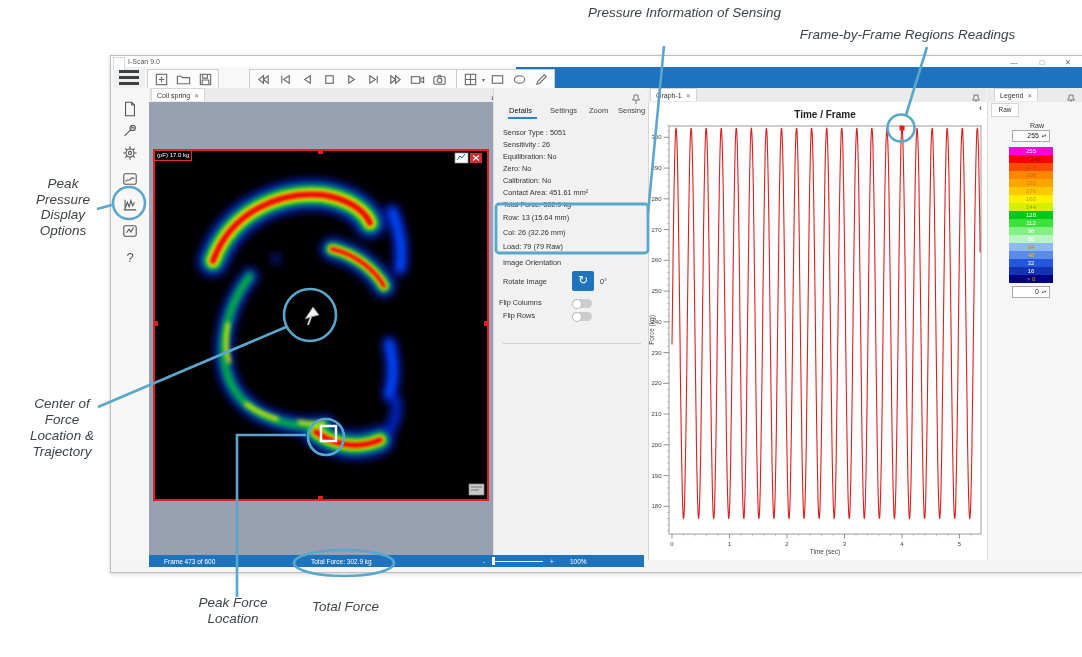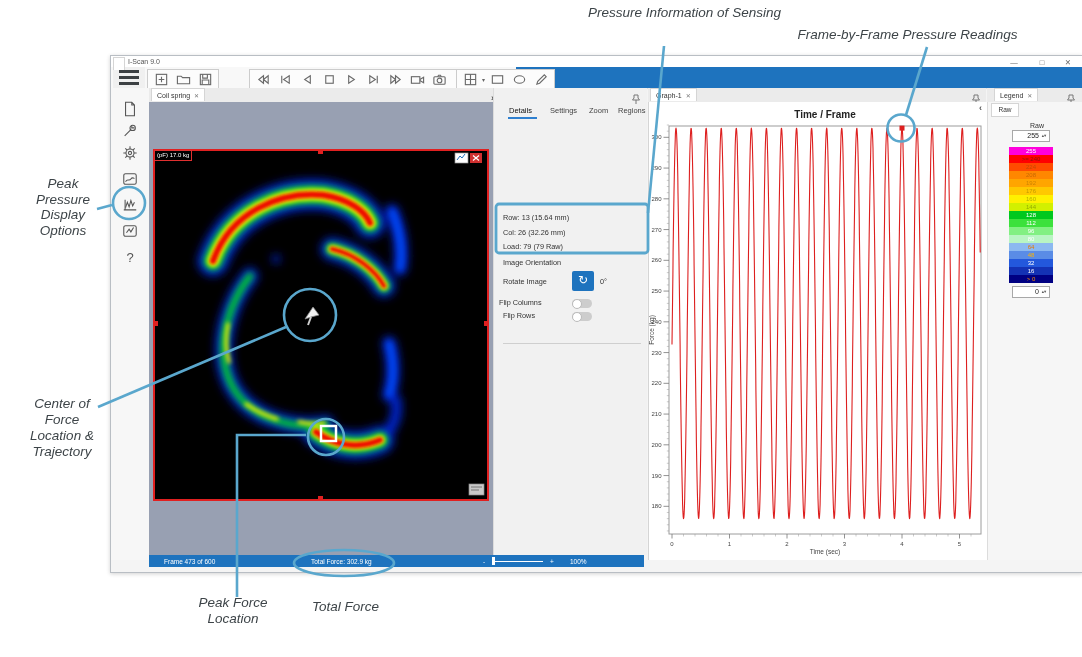--- a/index.html
+++ b/index.html
@@ -78,21 +78,21 @@
   .pin svg{stroke:#777;fill:none;stroke-width:1;}
   #overlay{position:absolute;left:0;top:0;width:1082px;height:657px;z-index:50;pointer-events:none;}
 </style>
 </head>
 <body>
 
 <div class="ann" style="left:562px;top:5px;width:245px;">
   <div>Pressure Information of Sensing</div>
 </div>
 <div class="ann" style="left:780px;top:27px;width:255px;">
-  <div>Frame-by-Frame Pressure Readings</div>
+  <div>Frame-by-Frame Regions Readings</div>
 </div>
 <div class="ann" style="left:18px;top:176px;width:90px;line-height:15.5px;">
   <div>Peak</div>
   <div>Pressure</div>
   <div>Display</div>
   <div>Options</div>
 </div>
 <div class="ann" style="left:12px;top:396px;width:100px;">
   <div>Center of</div>
   <div>Force</div>
@@ -371,22 +371,31 @@
 
   
   <div id="details"></div>
   <div class="abs pin" style="left:521px;top:35px;">
     <svg width="8" height="11" viewBox="0 0 8 11">
         <path d="M2 1h4v3l1.5 2h-7L2 4zM4 6v4"></path>
       </svg></div>
   <span class="dtab active" style="left:398px;">Details</span>
   <span class="dtab" style="left:439px;">Settings</span>
   <span class="dtab" style="left:478px;">Zoom</span>
-  <span class="dtab" style="left:507px;">Regions</span>
+  <span class="dtab" style="left:507px;">Sensing</span>
   <div id="dtab-underline"></div>
+  <div class="abs" style="left:392px;top:71px;" id="details-fields">
+      <div class="dfield">Sensor Type : 5051</div>
+      <div class="dfield">Sensitivity : 26</div>
+      <div class="dfield">Equilibration: No</div>
+      <div class="dfield">Zero: No</div>
+      <div class="dfield">Calibration: No</div>
+      <div class="dfield">Contact Area: 451.61 mm²</div>
+      <div class="dfield">Total Force: 302.9 kg</div>
+    </div>
   <div class="abs" style="left:392px;top:155px;" id="cursor-fields">
       <div class="hfield">Row: 13 (15.64 mm)</div>
       <div class="hfield">Col: 26 (32.26 mm)</div>
       <div class="hfield">Load: 79 (79 Raw)</div>
     </div>
   <div class="hr" style="left:392px;top:197px;width:138px;"></div>
   <div class="dlabel" style="left:392px;top:202px;">Image Orientation</div>
   <div class="dlabel" style="left:392px;top:221px;">Rotate Image</div>
   <div id="rotate-btn">↻</div>
   <div class="dlabel" style="left:489px;top:221px;">0°</div>

